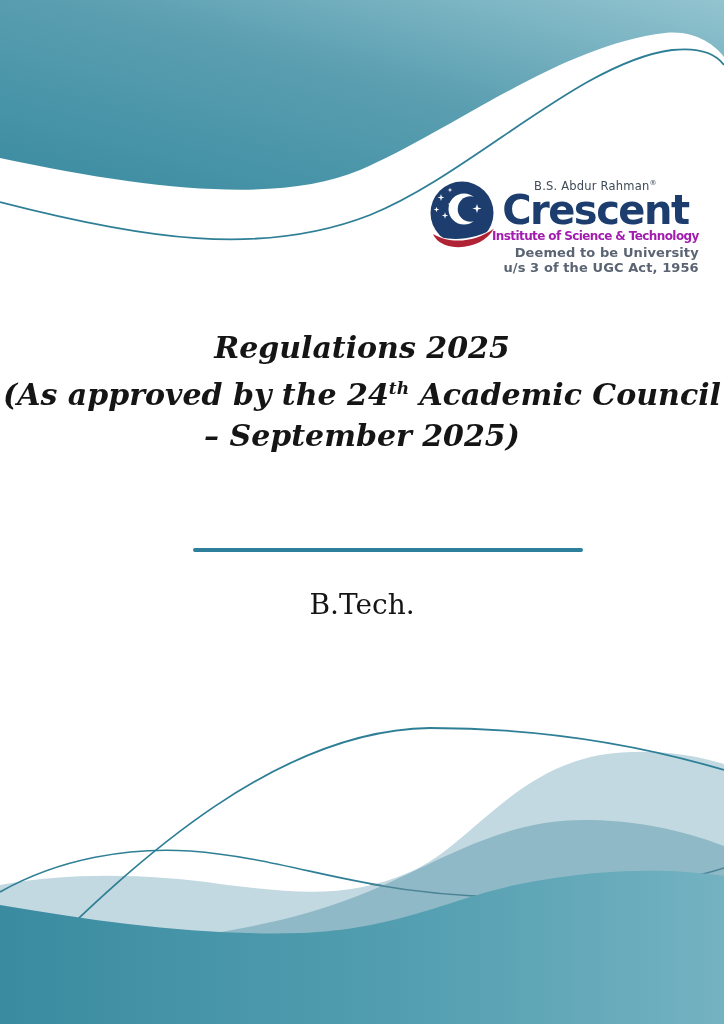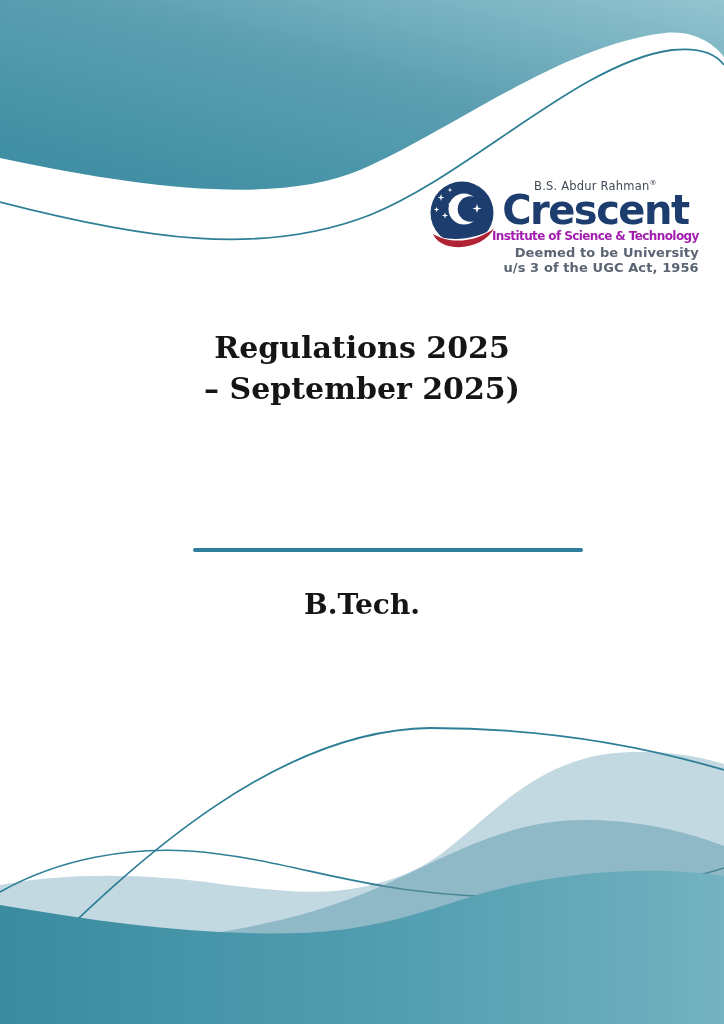--- a/index.html
+++ b/index.html
@@ -18,31 +18,31 @@
   .brand-top { text-align:right; font-size:11.5px; color:#3f4a58; margin-top:3px; letter-spacing:0.2px; }
   .brand-top sup { font-size:7px; }
   .brand-name { font-size:40px; font-weight:bold; color:#1c3d6e; line-height:35px; letter-spacing:-1.5px; margin-top:0px; }
   .brand-subtitle { font-size:12px; font-weight:bold; color:#a21caf; letter-spacing:-0.6px; margin-top:1px; white-space:nowrap; }
   .brand-tagline { font-size:13px; font-weight:bold; color:#5a6472; text-align:right; margin-top:2px; letter-spacing:0.1px; }
 
   
   .title-block {
     position:absolute; top:327px; left:0; width:724px; text-align:center;
     font-family:"DejaVu Serif", "Liberation Serif", serif;
-    font-weight:bold; font-size:30px; line-height:41px; color:#151515;
+    font-style:italic; font-weight:bold; font-size:30px; line-height:41px; color:#151515;
   }
   .title-block sup { font-size:17px; }
 
   .divider { position:absolute; top:548px; left:193px; width:390px; height:4px; background:#2e7f9b; border-radius:2px; }
 
   
   .program-block {
     position:absolute; top:586px; left:0; width:724px; text-align:center;
     font-family:"DejaVu Serif", "Liberation Serif", serif;
-    font-weight:bold; color:#151515; line-height:37px;
+    font-weight:normal; color:#151515; line-height:37px;
   }
   .program-degree { font-size:28px; }
   .program-branch { font-size:29px; letter-spacing:-0.5px; }
 </style>
 </head>
 <body>
 
 <svg class="top-wave" viewBox="0 0 724 300" width="724" height="300">
   <defs>
     <linearGradient id="topGrad" x1="0" y1="1" x2="1" y2="0">
@@ -79,20 +79,21 @@
   <div class="logo-text">
     <div class="brand-top"><span>B.S. Abdur Rahman</span><sup>®</sup></div>
     <div class="brand-name">Crescent</div>
     <div class="brand-subtitle">Institute of Science &amp; Technology</div>
     <div class="brand-tagline">Deemed to be University u/s 3 of the UGC Act, 1956</div>
   </div>
 </div>
 
 <div class="title-block">
   <div>Regulations 2025</div>
+  <div><span>(As approved by the 24</span><sup>th</sup><span> Academic Council</span></div>
   <div>– September 2025)</div>
 </div>
 
 <div class="divider"></div>
 
 <div class="program-block">
   <div class="program-degree">B.Tech.</div>
 </div>
 
 <svg class="bottom-wave" viewBox="0 0 724 324" width="724" height="324">

